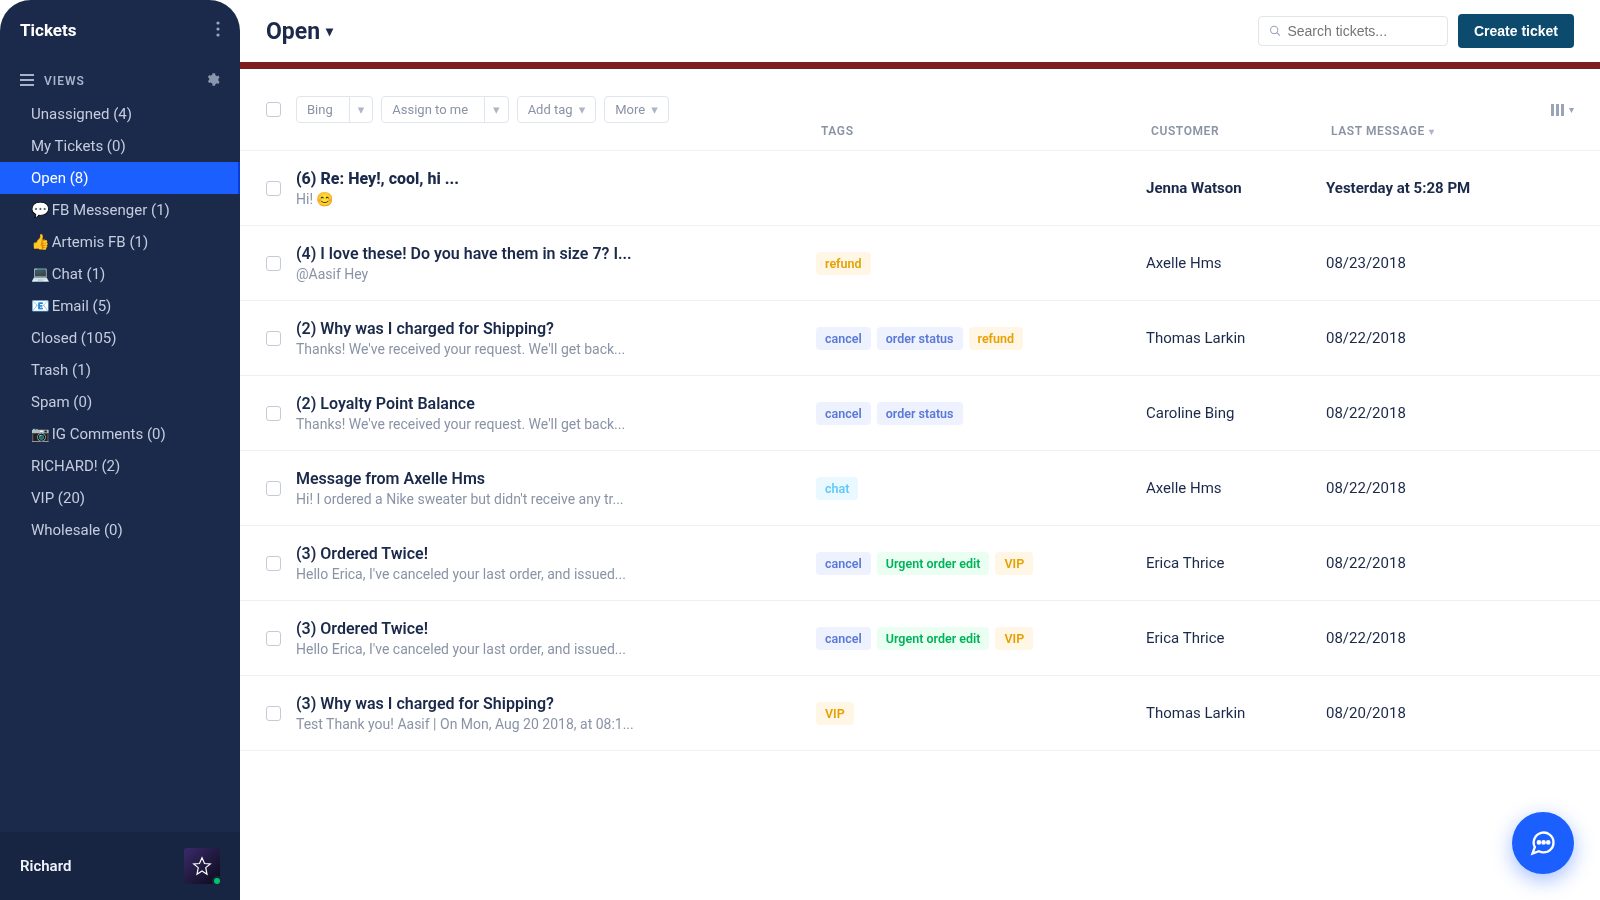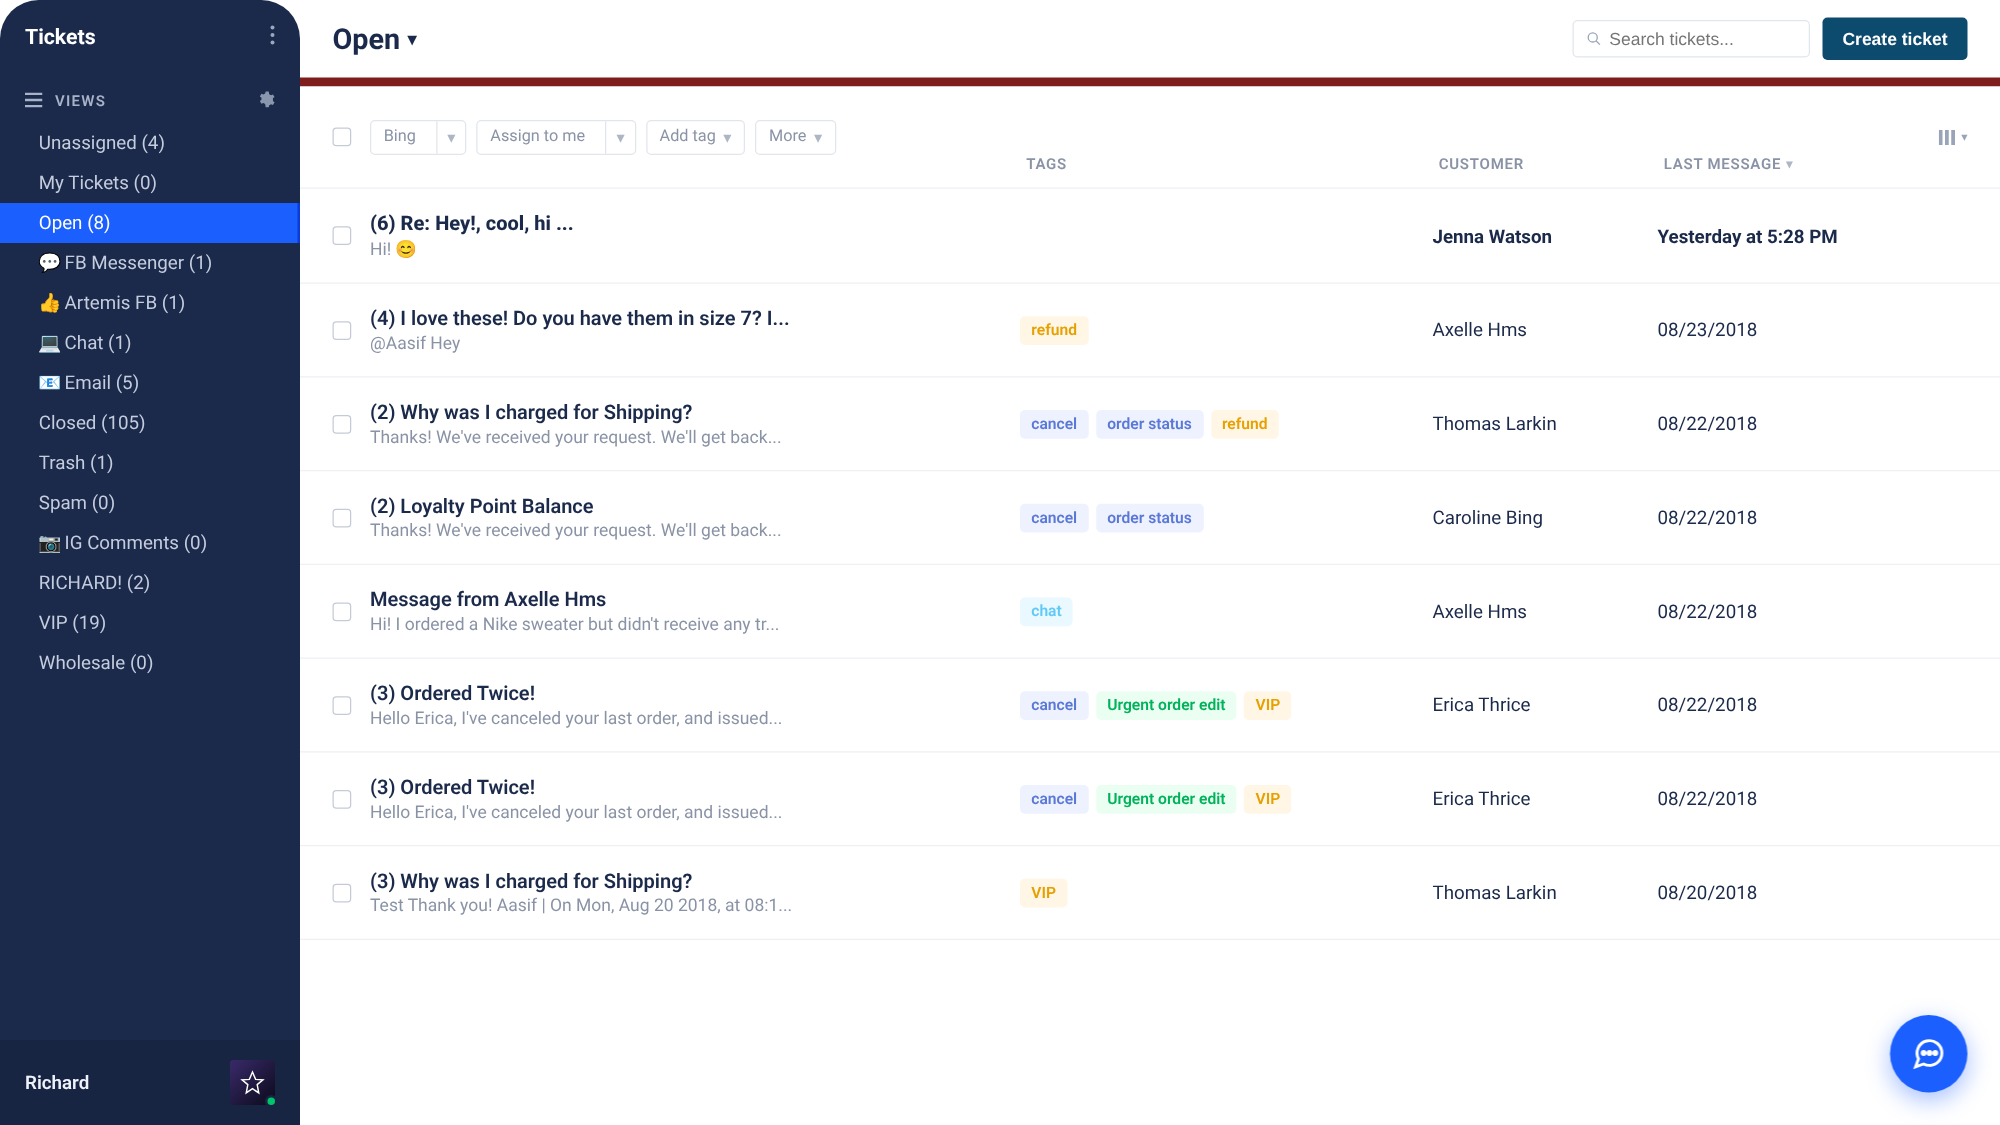--- a/index.html
+++ b/index.html
@@ -140,21 +140,21 @@
           <span>Spam (0)</span>
         </li>
         <li class="sidebar-item">
           <span class="sb-emoji">📷</span>
           <span>IG Comments (0)</span>
         </li>
         <li class="sidebar-item">
           <span>RICHARD! (2)</span>
         </li>
         <li class="sidebar-item">
-          <span>VIP (19)</span>
+          <span>VIP (20)</span>
         </li>
         <li class="sidebar-item">
           <span>Wholesale (0)</span>
         </li>
       </ul>
     <div class="sidebar-footer">
       <span class="sidebar-user">Richard</span>
       <div class="avatar-wrap">
         <div class="avatar">
           <svg width="20" height="20" viewBox="0 0 24 24" fill="none" stroke="#fff" stroke-width="1.4">

